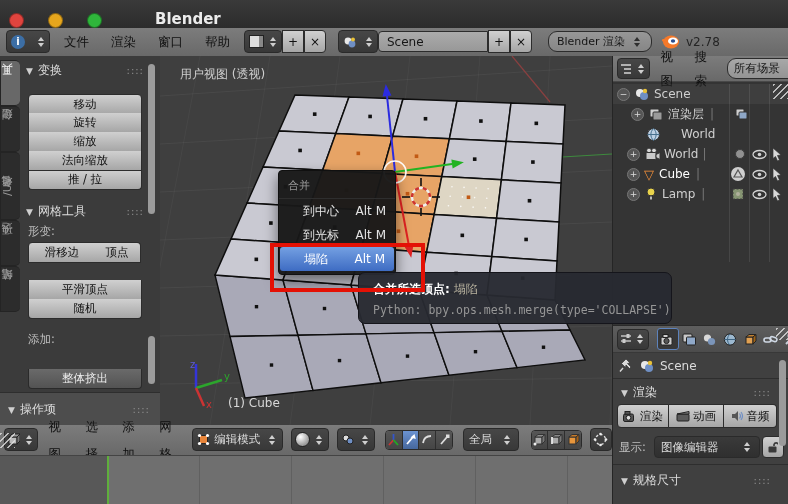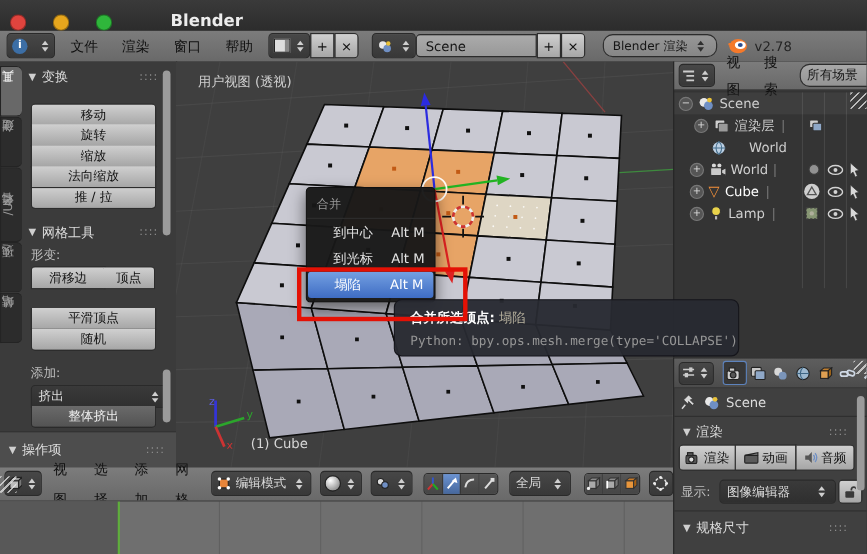--- a/index.html
+++ b/index.html
@@ -224,27 +224,20 @@
   <div class="abs btn-light" style="left:94px;top:186px;width:46px;height:19px;border-radius:0 4px 0 0;border-left:none;font-size:11.5px;">
         <span>顶点</span>
       </div>
   <div class="tool-btn btn-light" style="top:224px;border-radius:0;border-top:none;">
         <span>平滑顶点</span>
       </div>
   <div class="tool-btn btn-light" style="top:243px;border-radius:0 0 4px 4px;border-top:none;">
         <span>随机</span>
       </div>
   <div class="abs shelf-lbl" style="left:28px;top:276px;">添加:</div>
-  <div class="abs btn-dark" style="left:28px;top:294px;width:112px;height:19px;padding:0 6px;border-radius:4px 4px 0 0;background:linear-gradient(#3a3a3a,#2f2f2f);">
-    <span style="font-size:11.5px;">挤出</span>
-    <span class="stepper">
-          <i class="up"></i>
-          <i class="dn"></i>
-        </span>
-  </div>
   <div class="abs btn-dark" style="left:28px;top:313px;width:112px;height:19px;justify-content:center;border-radius:0 0 4px 4px;border-top:none;background:linear-gradient(#6a6a6a,#535353);color:#eee;">
     <span style="font-size:11.5px;">整体挤出</span>
   </div>
 
   <div class="abs" style="left:0;top:336px;width:160px;height:33px;background:rgba(150,150,150,.20);border-top:1px solid #2e2e2e;">
     <div class="panel-h" style="margin:8px 10px 0 8px;">
       <span class="tri">▼</span>
       <span>操作项</span>
       <span class="grip-dots" style="margin-left:auto">::::</span>
     </div>

